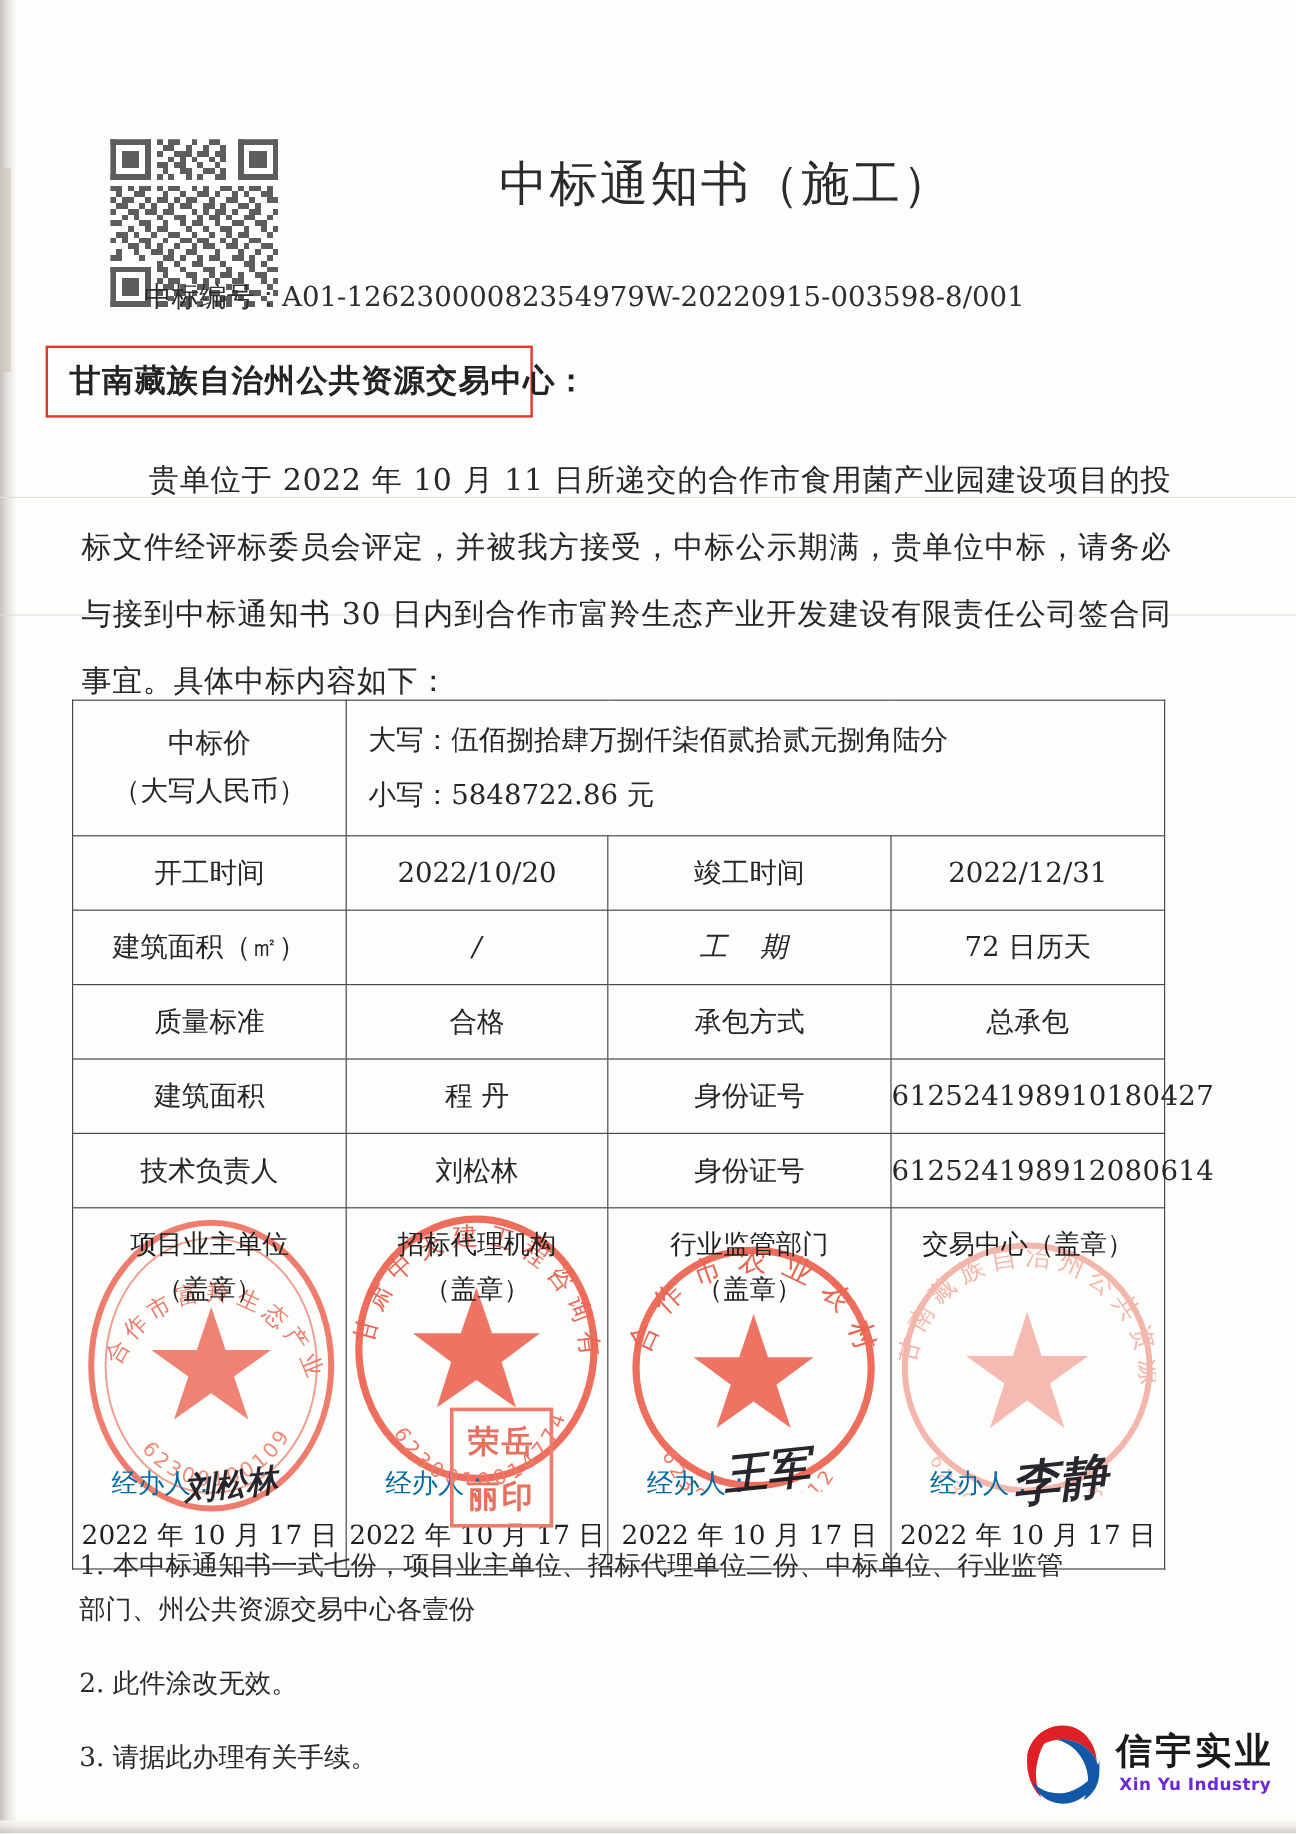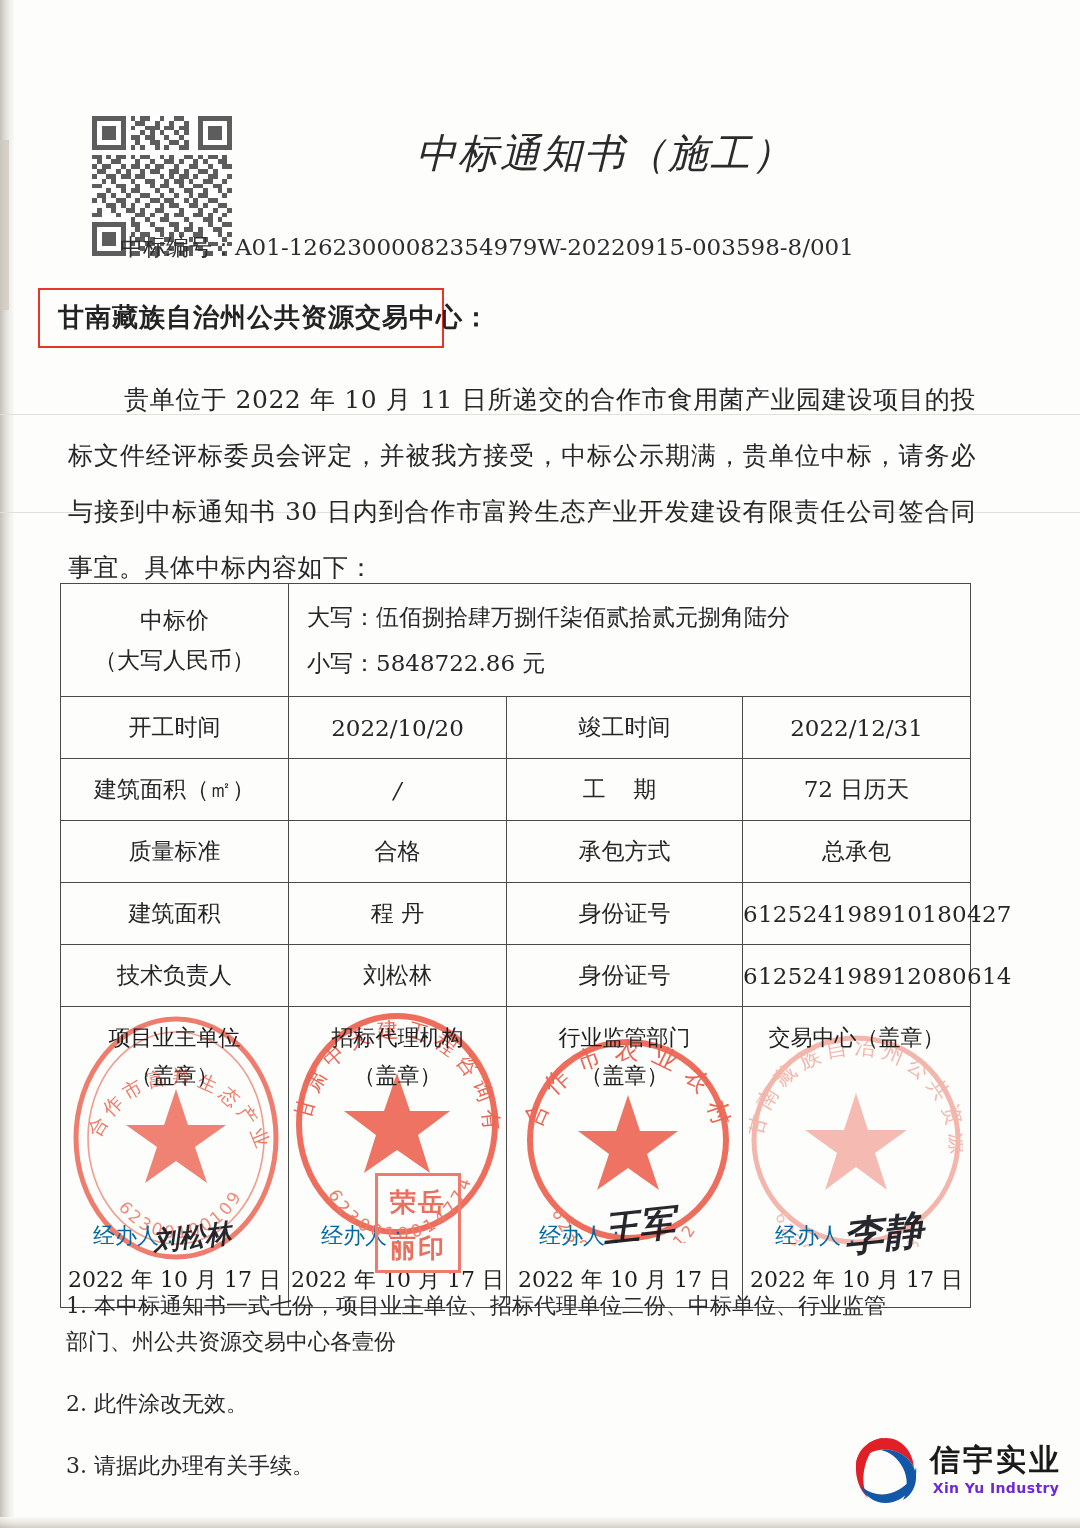--- a/index.html
+++ b/index.html
@@ -58,21 +58,21 @@
     position: absolute;
     left: 0; top: 126px;
     width: 1080px;
     text-align: center;
     font-size: 40px;
     letter-spacing: 2px;
     color: #2b2b2b;
     font-family: "DejaVu Sans", "Liberation Sans", sans-serif;
     font-weight: 500;
   }
-  .doc-title .pad { padding-left: 130px; font-style: italic; }
+  .doc-title .pad { padding-left: 130px; }
 
   .bid-no {
     position: absolute;
     left: 0; top: 232px;
     width: 1080px;
     text-align: left;
     font-size: 23px;
     color: #2d2d2d;
   }
   .bid-no .pad { padding-left: 120px; }
@@ -130,21 +130,21 @@
   .c4 { width: 228px; }
 
   .price-label { height: 96px; line-height: 40px; }
   .price-cell {
     text-align: left !important;
     padding: 10px 0 10px 18px !important;
     line-height: 46px;
   }
   .row-h { height: 62px; }
   .slash { font-size: 30px; font-style: italic; }
-  .spaced { letter-spacing: 10px; }
+  .spaced { letter-spacing: 10px; font-style: italic; }
   .idnum { font-size: 22px; letter-spacing: .3px; }
 
   
   .stamp-cell {
     height: 300px;
     position: relative;
     vertical-align: top !important;
   }
   .stamp-title {
     position: relative;

